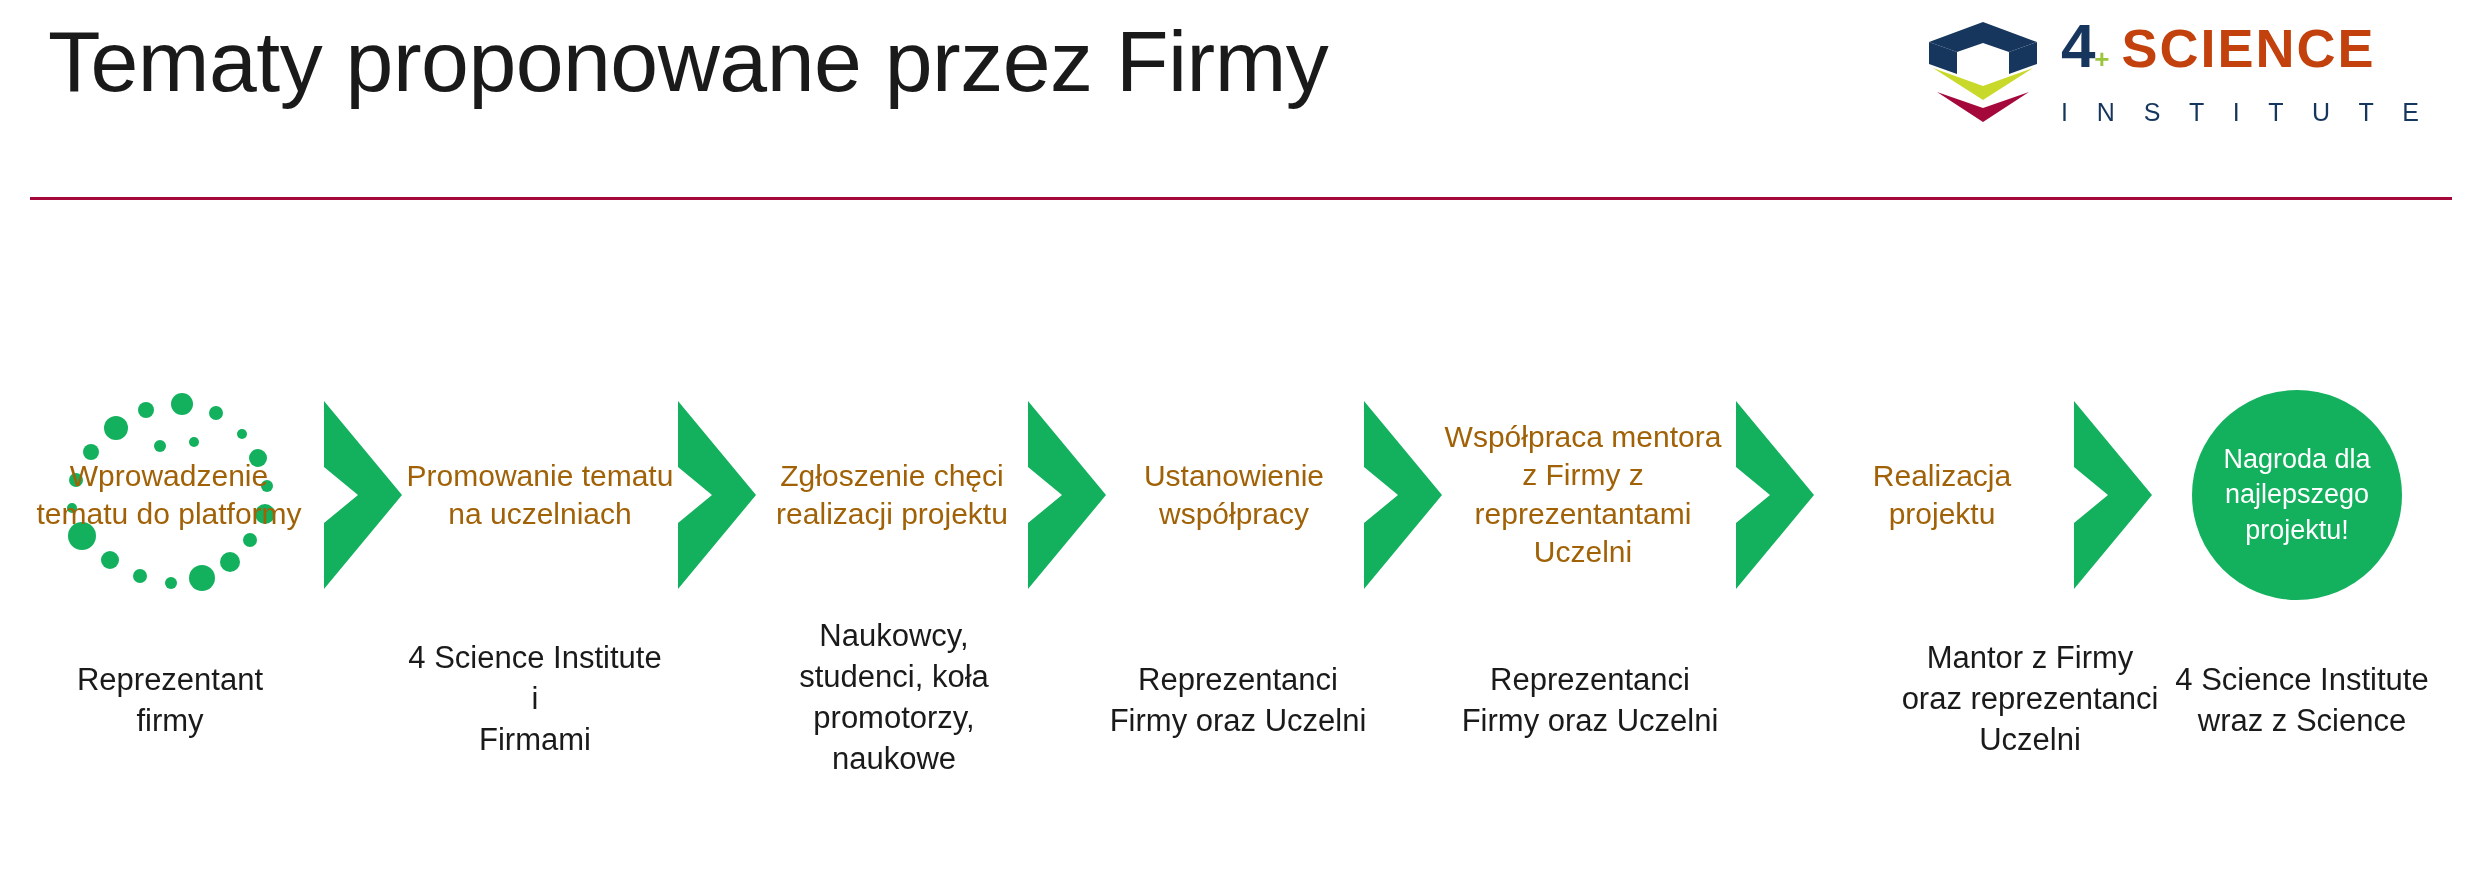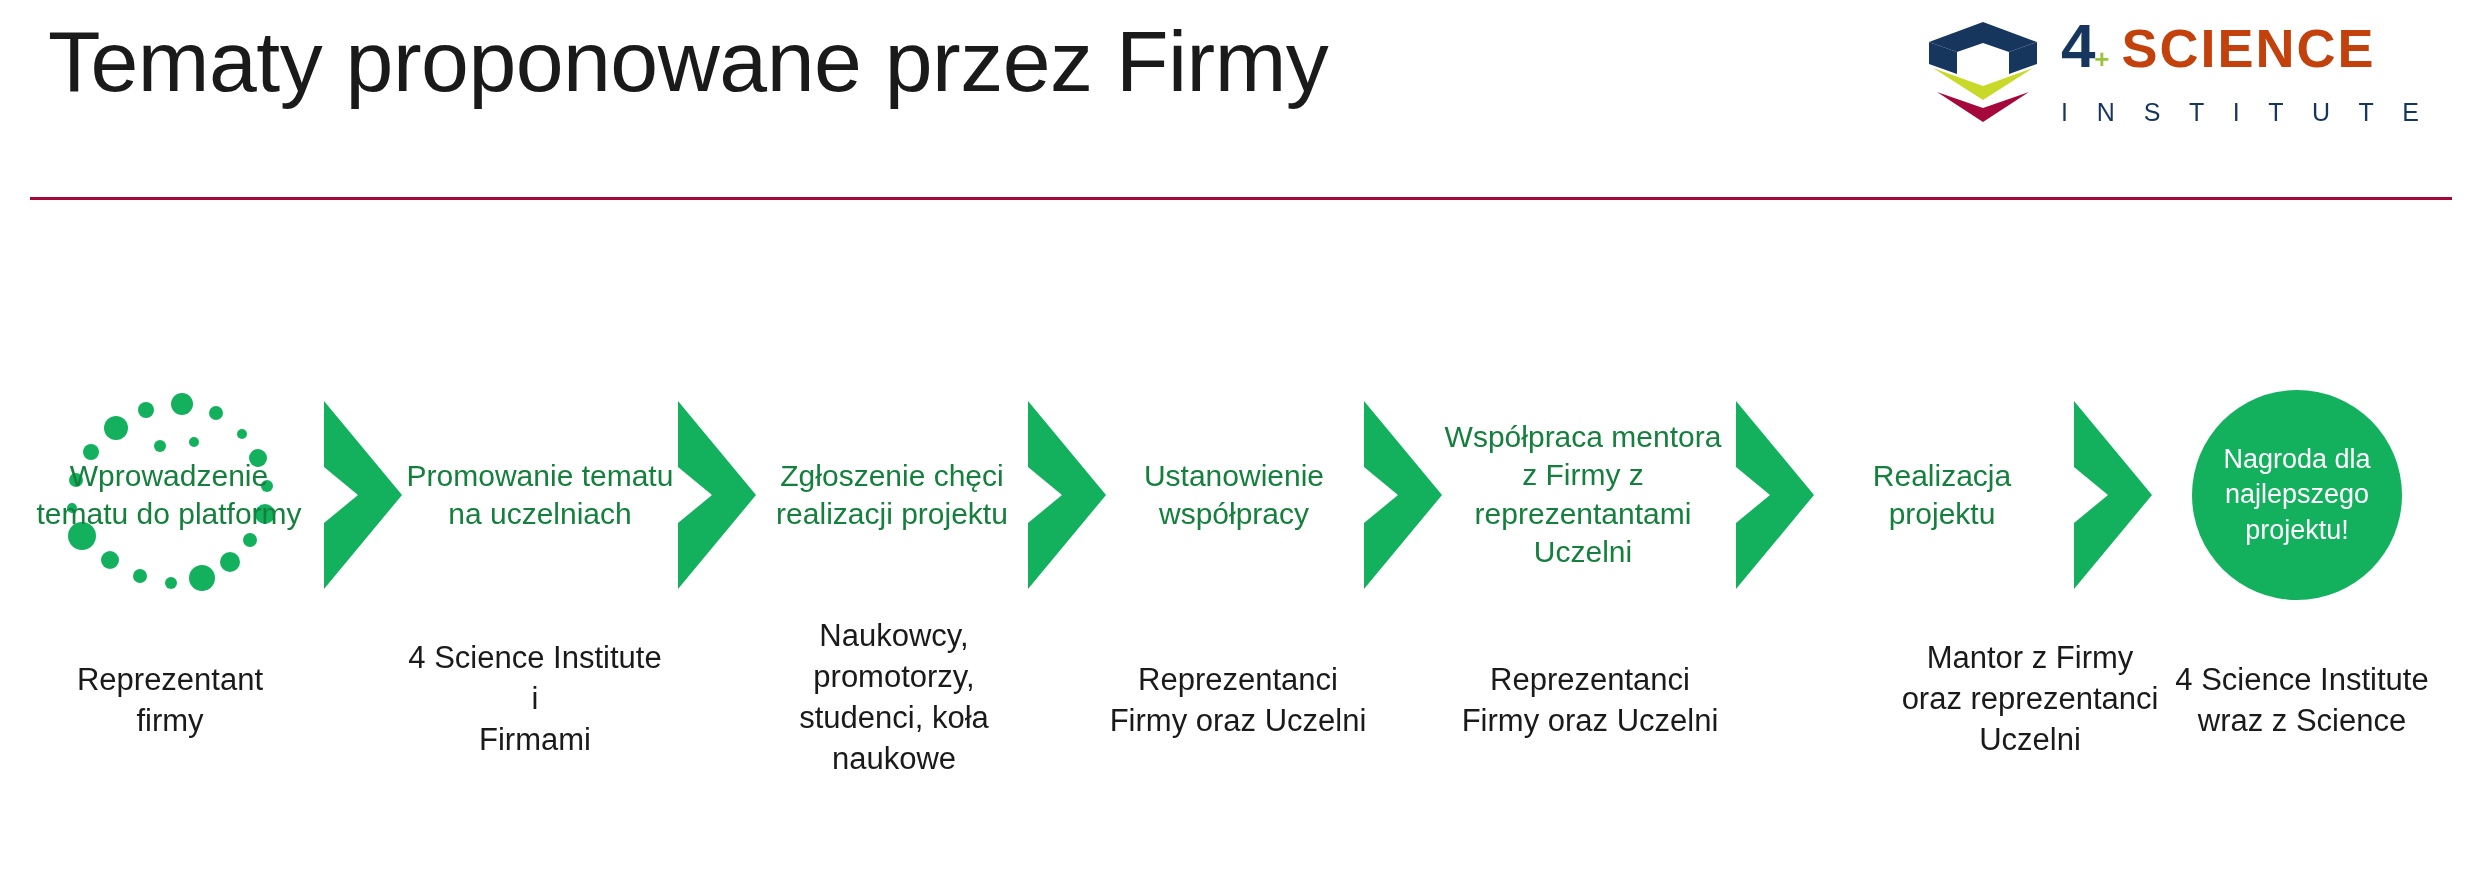--- a/index.html
+++ b/index.html
@@ -97,21 +97,21 @@
   }
   .stage-label {
     position: absolute;
     left: 0;
     width: 100%;
     top: 50%;
     transform: translateY(-50%);
     text-align: center;
     font-size: 30px;
     line-height: 1.28;
-    color: #15803d;
+    color: #a16207;
   }
 
   
   .chev {
     position: absolute;
     top: 50%;
     transform: translateY(-50%);
     width: 90px;
     height: 200px;
   }
@@ -327,22 +327,22 @@
   </div>
 
   <div class="actor" style="left:372px; width:326px; top:-22px;">
     <div>4 Science Institute</div>
     <div>i</div>
     <div>Firmami</div>
   </div>
 
   <div class="actor" style="left:744px; width:300px; top:-44px;">
     <div>Naukowcy,</div>
+    <div>studenci, koła</div>
     <div>promotorzy,</div>
-    <div>studenci, koła</div>
     <div>naukowe</div>
   </div>
 
   <div class="actor" style="left:1086px; width:304px;">
     <div>Reprezentanci</div>
     <div>Firmy oraz Uczelni</div>
   </div>
 
   <div class="actor" style="left:1438px; width:304px;">
     <div>Reprezentanci</div>

